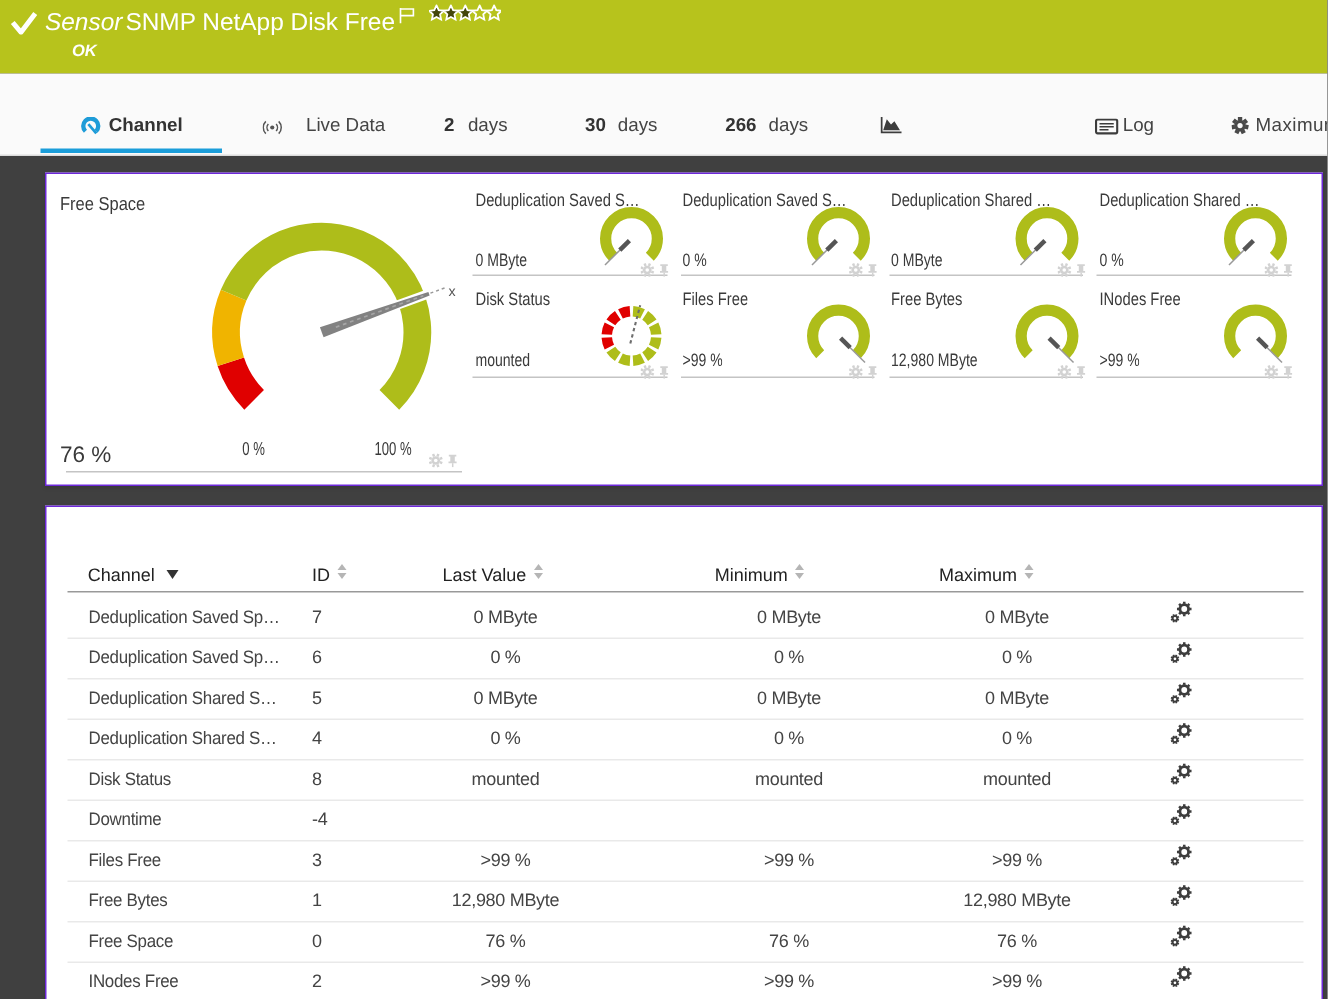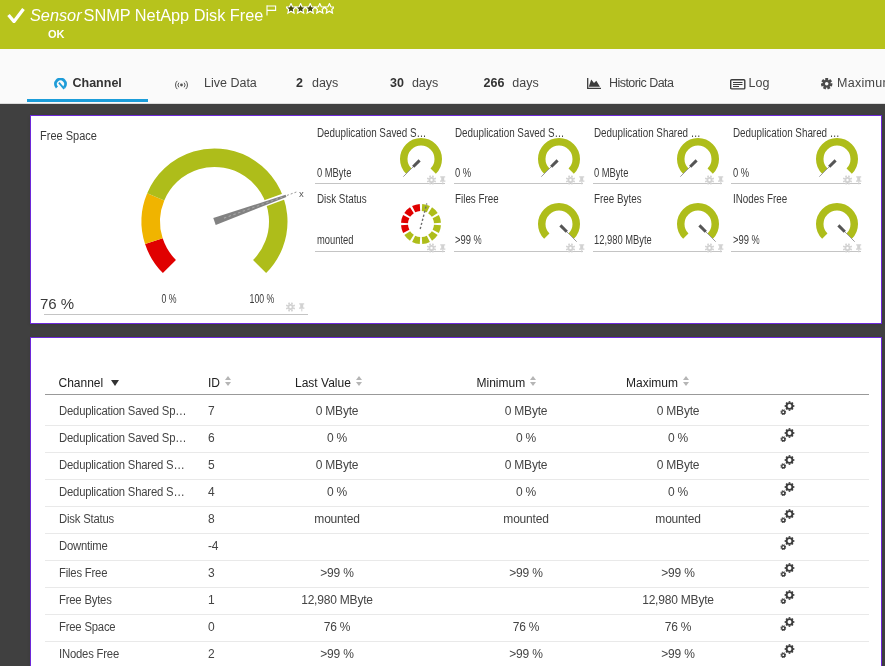--- a/index.html
+++ b/index.html
@@ -39,21 +39,21 @@
       </svg>
     <svg class="abs" style="left:286px;top:3px" width="48" height="12" viewBox="0 0 48 12">
       <g id="stars">
           <polygon points="5.00,0.60 6.47,3.78 9.95,4.19 7.38,6.57 8.06,10.01 5.00,8.30 1.94,10.01 2.62,6.57 0.05,4.19 3.53,3.78" fill="#44470b" stroke="#fff" stroke-width="1.2"></polygon>
           <polygon points="14.60,0.60 16.07,3.78 19.55,4.19 16.98,6.57 17.66,10.01 14.60,8.30 11.54,10.01 12.22,6.57 9.65,4.19 13.13,3.78" fill="#44470b" stroke="#fff" stroke-width="1.2"></polygon>
           <polygon points="24.20,0.60 25.67,3.78 29.15,4.19 26.58,6.57 27.26,10.01 24.20,8.30 21.14,10.01 21.82,6.57 19.25,4.19 22.73,3.78" fill="#44470b" stroke="#fff" stroke-width="1.2"></polygon>
           <polygon points="33.80,0.60 35.27,3.78 38.75,4.19 36.18,6.57 36.86,10.01 33.80,8.30 30.74,10.01 31.42,6.57 28.85,4.19 32.33,3.78" fill="none" stroke="#fff" stroke-width="1.2"></polygon>
           <polygon points="43.40,0.60 44.87,3.78 48.35,4.19 45.78,6.57 46.46,10.01 43.40,8.30 40.34,10.01 41.02,6.57 38.45,4.19 41.93,3.78" fill="none" stroke="#fff" stroke-width="1.2"></polygon>
         </g>
     </svg>
-    <div class="abs" style="left:48px;top:28px;font-size:11px;font-weight:bold;color:#fff;">OK</div>
+    <div class="abs" style="left:48px;top:28px;font-size:11px;font-weight:bold;color:#fff;font-style:italic;">OK</div>
   </div>
 
   <div class="abs" id="tabs">
     <svg class="abs" style="left:52.5px;top:28.5px" width="15" height="13" viewBox="0 0 15 13">
         <path d="M3.96,9.54 A5,5 0 1 1 11.04,9.54" stroke="#1e9cd8" stroke-width="2.9" fill="none"></path>
         <path d="M5.9,4.7 L11.2,10.9" stroke="#1e9cd8" stroke-width="1.8"></path>
       </svg>
     <div class="tabtx" style="left:72.5px;font-weight:bold;color:#333;">Channel</div>
     <svg class="abs" style="left:175px;top:30px" width="13" height="12" viewBox="0 0 13 12">
         <circle cx="6.5" cy="6" r="1.4" fill="#555"></circle>
@@ -61,21 +61,20 @@
         <path d="M2.2,1.9 A5.8,5.8 0 0 0 2.2,10.1 M10.8,1.9 A5.8,5.8 0 0 1 10.8,10.1" stroke="#555" stroke-width="1" fill="none"></path>
       </svg>
     <div class="tabtx" style="left:204px;">Live Data</div>
     <div class="tabtx" style="left:296px;"><b style="color:#333">2</b><span style="margin-left:9px">days</span></div>
     <div class="tabtx" style="left:390px;"><b style="color:#333">30</b><span style="margin-left:8px">days</span></div>
     <div class="tabtx" style="left:483.5px;"><b style="color:#333">266</b><span style="margin-left:8px">days</span></div>
     <svg class="abs" style="left:587px;top:29px" width="15" height="11" viewBox="0 0 15 11">
         <path d="M0.7,0 V10.3 H14" stroke="#3c3c3c" stroke-width="1.3" fill="none"></path>
         <path d="M1.8,8.8 L4.2,1.5 L7,5 L9.3,2.8 L13,8.8 Z" fill="#3c3c3c"></path>
       </svg>
-    <div class="tabtx" style="left:609px;letter-spacing:-0.55px;">Historic Data</div>
     <svg class="abs" style="left:730px;top:30px" width="16" height="11" viewBox="0 0 16 11">
         <rect x="0.7" y="0.7" width="14.1" height="9.2" fill="none" stroke="#3c3c3c" stroke-width="1.4" rx="1"></rect>
         <path d="M3,3.5 h9.5 M3,5.5 h9.5 M3,7.5 h6" stroke="#3c3c3c" stroke-width="1"></path>
       </svg>
     <div class="tabtx" style="left:748.5px;">Log</div>
     <svg class="abs" style="left:820.5px;top:28.5px" width="12" height="12" viewBox="0 0 12 12">
         <g id="gearset">
           <circle cx="5.7" cy="5.7" r="3.9" fill="#4a4a4a"></circle>
           <circle cx="5.7" cy="5.7" r="1.75" fill="#fafafa"></circle>
           <rect x="-1.45" y="-1.1" width="2.9" height="2.2" fill="#4a4a4a" transform="translate(5.70,1.10) rotate(0.0)"></rect>

